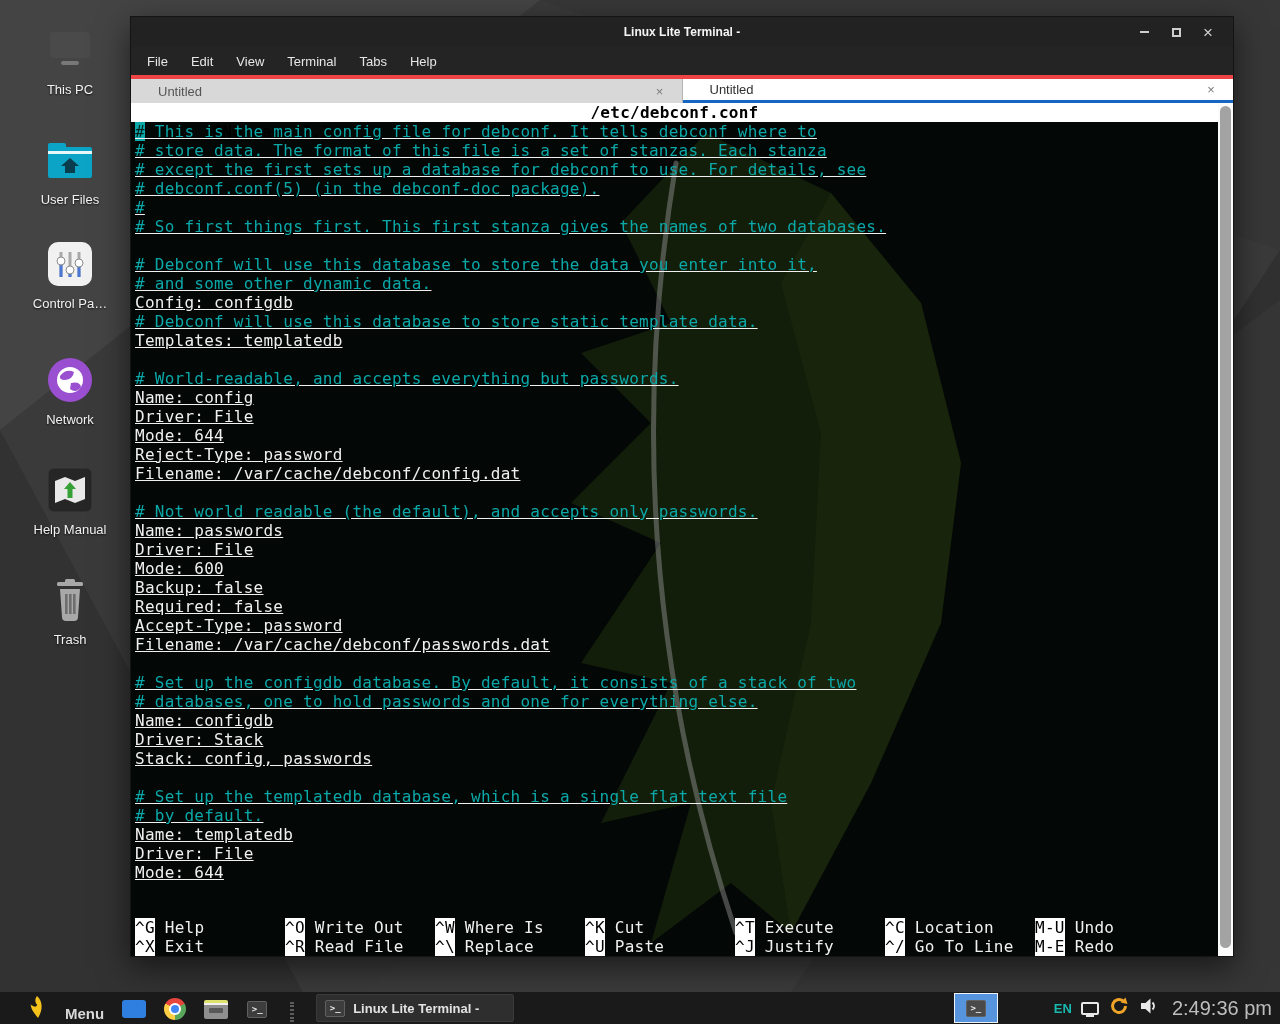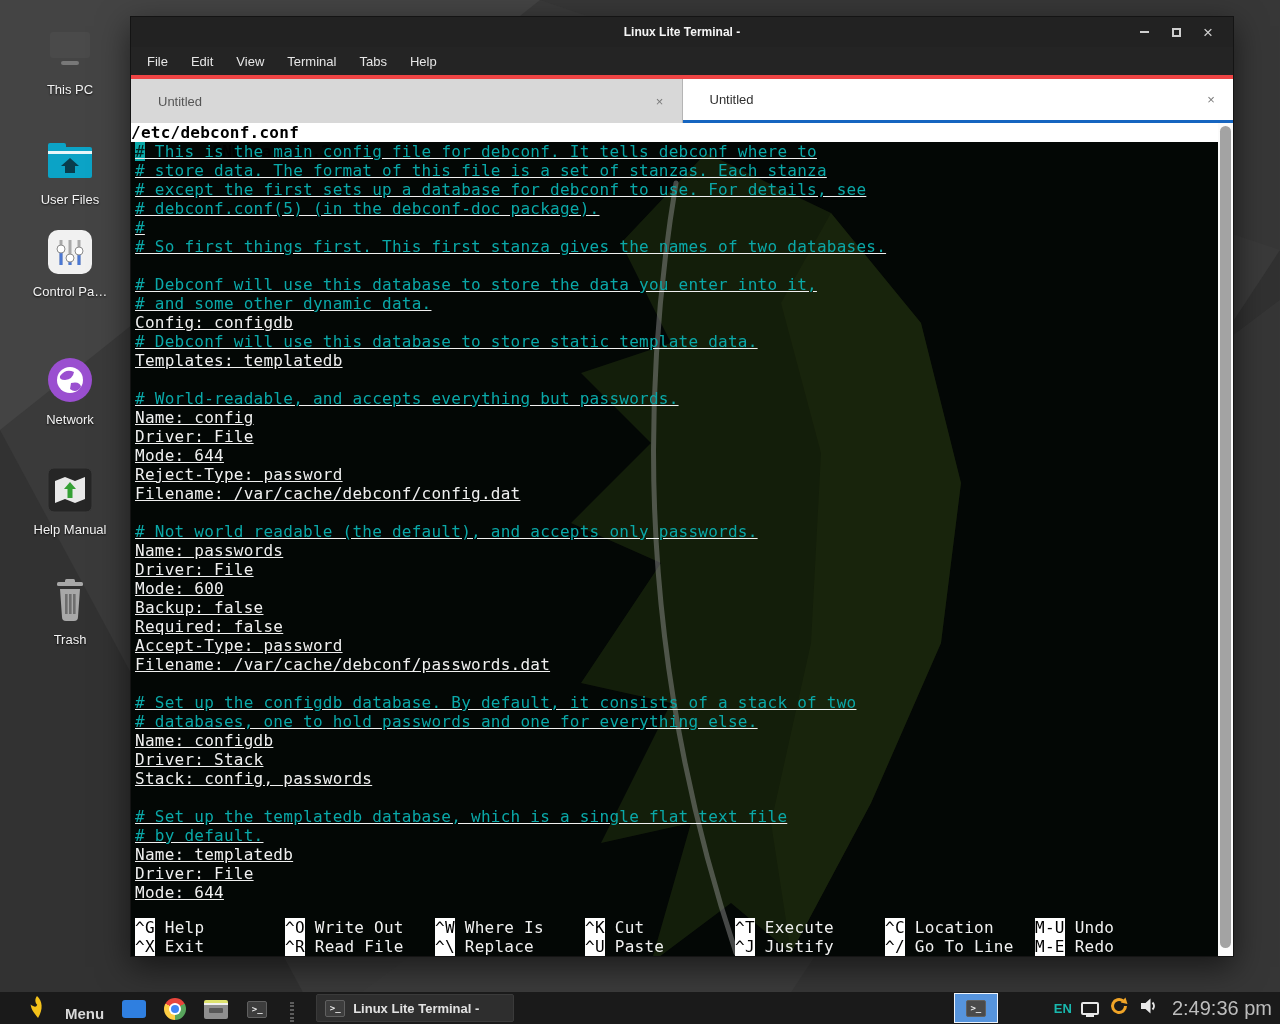--- a/index.html
+++ b/index.html
@@ -25,37 +25,37 @@
   .win-btns { margin-left:auto; display:flex; align-items:center; gap:10px; padding-right:14px; z-index:2; }
   .wbtn { width:22px; height:22px; display:flex; align-items:center; justify-content:center; color:#cfcfcf; }
   .wbtn .bar { width:9px; height:2px; background:#cfcfcf; }
   .wbtn .box { width:9px; height:9px; border:2px solid #cfcfcf; }
   .wbtn.close::before { content:"×"; font-size:17px; line-height:1; }
 
   .menubar { height:32px; background:#242424; display:flex; align-items:center; gap:23px;
              padding-left:16px; color:#e6e6e6; font-size:13px; border-bottom:4px solid #ef4444; }
   .menubar span { cursor:default; }
 
-  .tabbar { height:44px; display:flex; background:#cfcfcf; }
+  .tabbar { height:24px; display:flex; background:#cfcfcf; }
   .tab { flex:1; display:flex; align-items:center; font-size:13px; position:relative; padding:0 14px 0 27px; }
   .tab .tlabel { flex:1; }
   .tab-close { width:16px; text-align:center; color:#7a7a7a; font-size:13px; }
   .tab-close::before { content:"×"; }
   .tab.inactive { background:#d8d8d8; color:#555; border-right:1px solid #b5b5b5; }
   .tab.active { background:#ffffff; color:#2f2f2f; border-bottom:3px solid #1665c0; }
 
   
   .terminal { flex:1; position:relative; background:#030705; overflow:hidden;
               font-family:"DejaVu Sans Mono", monospace; font-size:16px; letter-spacing:.25px;
               color:#f0f0f0; display:flex; flex-direction:column; }
   .watermark { position:absolute; inset:0; z-index:0; pointer-events:none; }
   .nano-head { position:relative; z-index:1; height:19px; line-height:19px; background:#ffffff;
                color:#000; font-weight:bold; margin-right:15px; white-space:pre; }
   .nano-app { margin-left:22px; }
-  .nano-file { position:absolute; left:0; right:0; top:0; }
+  .nano-file { position:absolute; left:0; right:0; text-align:center; top:0; }
   .tlines { position:relative; z-index:1;text-decoration:underline; }
   .tline { height:19px; line-height:19px; white-space:pre; padding-left:4px; }
   .tline.comment { color:#0aa8a8; }
   .cursor { background:#0aa8a8; color:#03211e; }
   .shortcuts { position:relative; z-index:1; margin-top:auto; padding-left:4px; }
   .sc-row { height:19px; line-height:19px; display:flex; white-space:pre; }
   .sc { width:150px; display:inline-flex; }
   .sc .key { background:#ffffff; color:#000; }
   .sc .lbl { margin-left:10px; }
   .scrollbar { position:absolute; top:0; right:0; bottom:0; width:15px; background:#fbfbfb; z-index:2; }
@@ -123,21 +123,21 @@
   <div class="ic">
     <svg width="48" height="42">
         <rect x="2" y="4" width="18" height="8" rx="2" fill="#0ba3c6"></rect>
         <rect x="2" y="8" width="44" height="31" rx="2" fill="#0ba3c6"></rect>
         <rect x="2" y="12" width="44" height="3" fill="#e8f7fa"></rect>
         <path d="M24 19 l9 8 h-4 v7 h-10 v-7 h-4 z" fill="#093c4c"></path>
       </svg>
   </div>
   <div class="lbl">User Files</div>
 </div>
-<div class="desk-icon" style="top:224px">
+<div class="desk-icon" style="top:236px">
   <div class="ic">
     <svg width="46" height="46">
         <rect x="1" y="1" width="44" height="44" rx="10" fill="#f1f1f1"></rect>
         <line x1="14" y1="11" x2="14" y2="36" stroke="#a9a9a9" stroke-width="3"></line>
         <line x1="23" y1="11" x2="23" y2="36" stroke="#a9a9a9" stroke-width="3"></line>
         <line x1="32" y1="11" x2="32" y2="36" stroke="#a9a9a9" stroke-width="3"></line>
         <line x1="14" y1="22" x2="14" y2="36" stroke="#4a77d4" stroke-width="3"></line>
         <line x1="23" y1="30" x2="23" y2="36" stroke="#4a77d4" stroke-width="3"></line>
         <line x1="32" y1="24" x2="32" y2="36" stroke="#4a77d4" stroke-width="3"></line>
         <circle cx="14" cy="20" r="4" fill="#fff" stroke="#8d8d8d"></circle>

